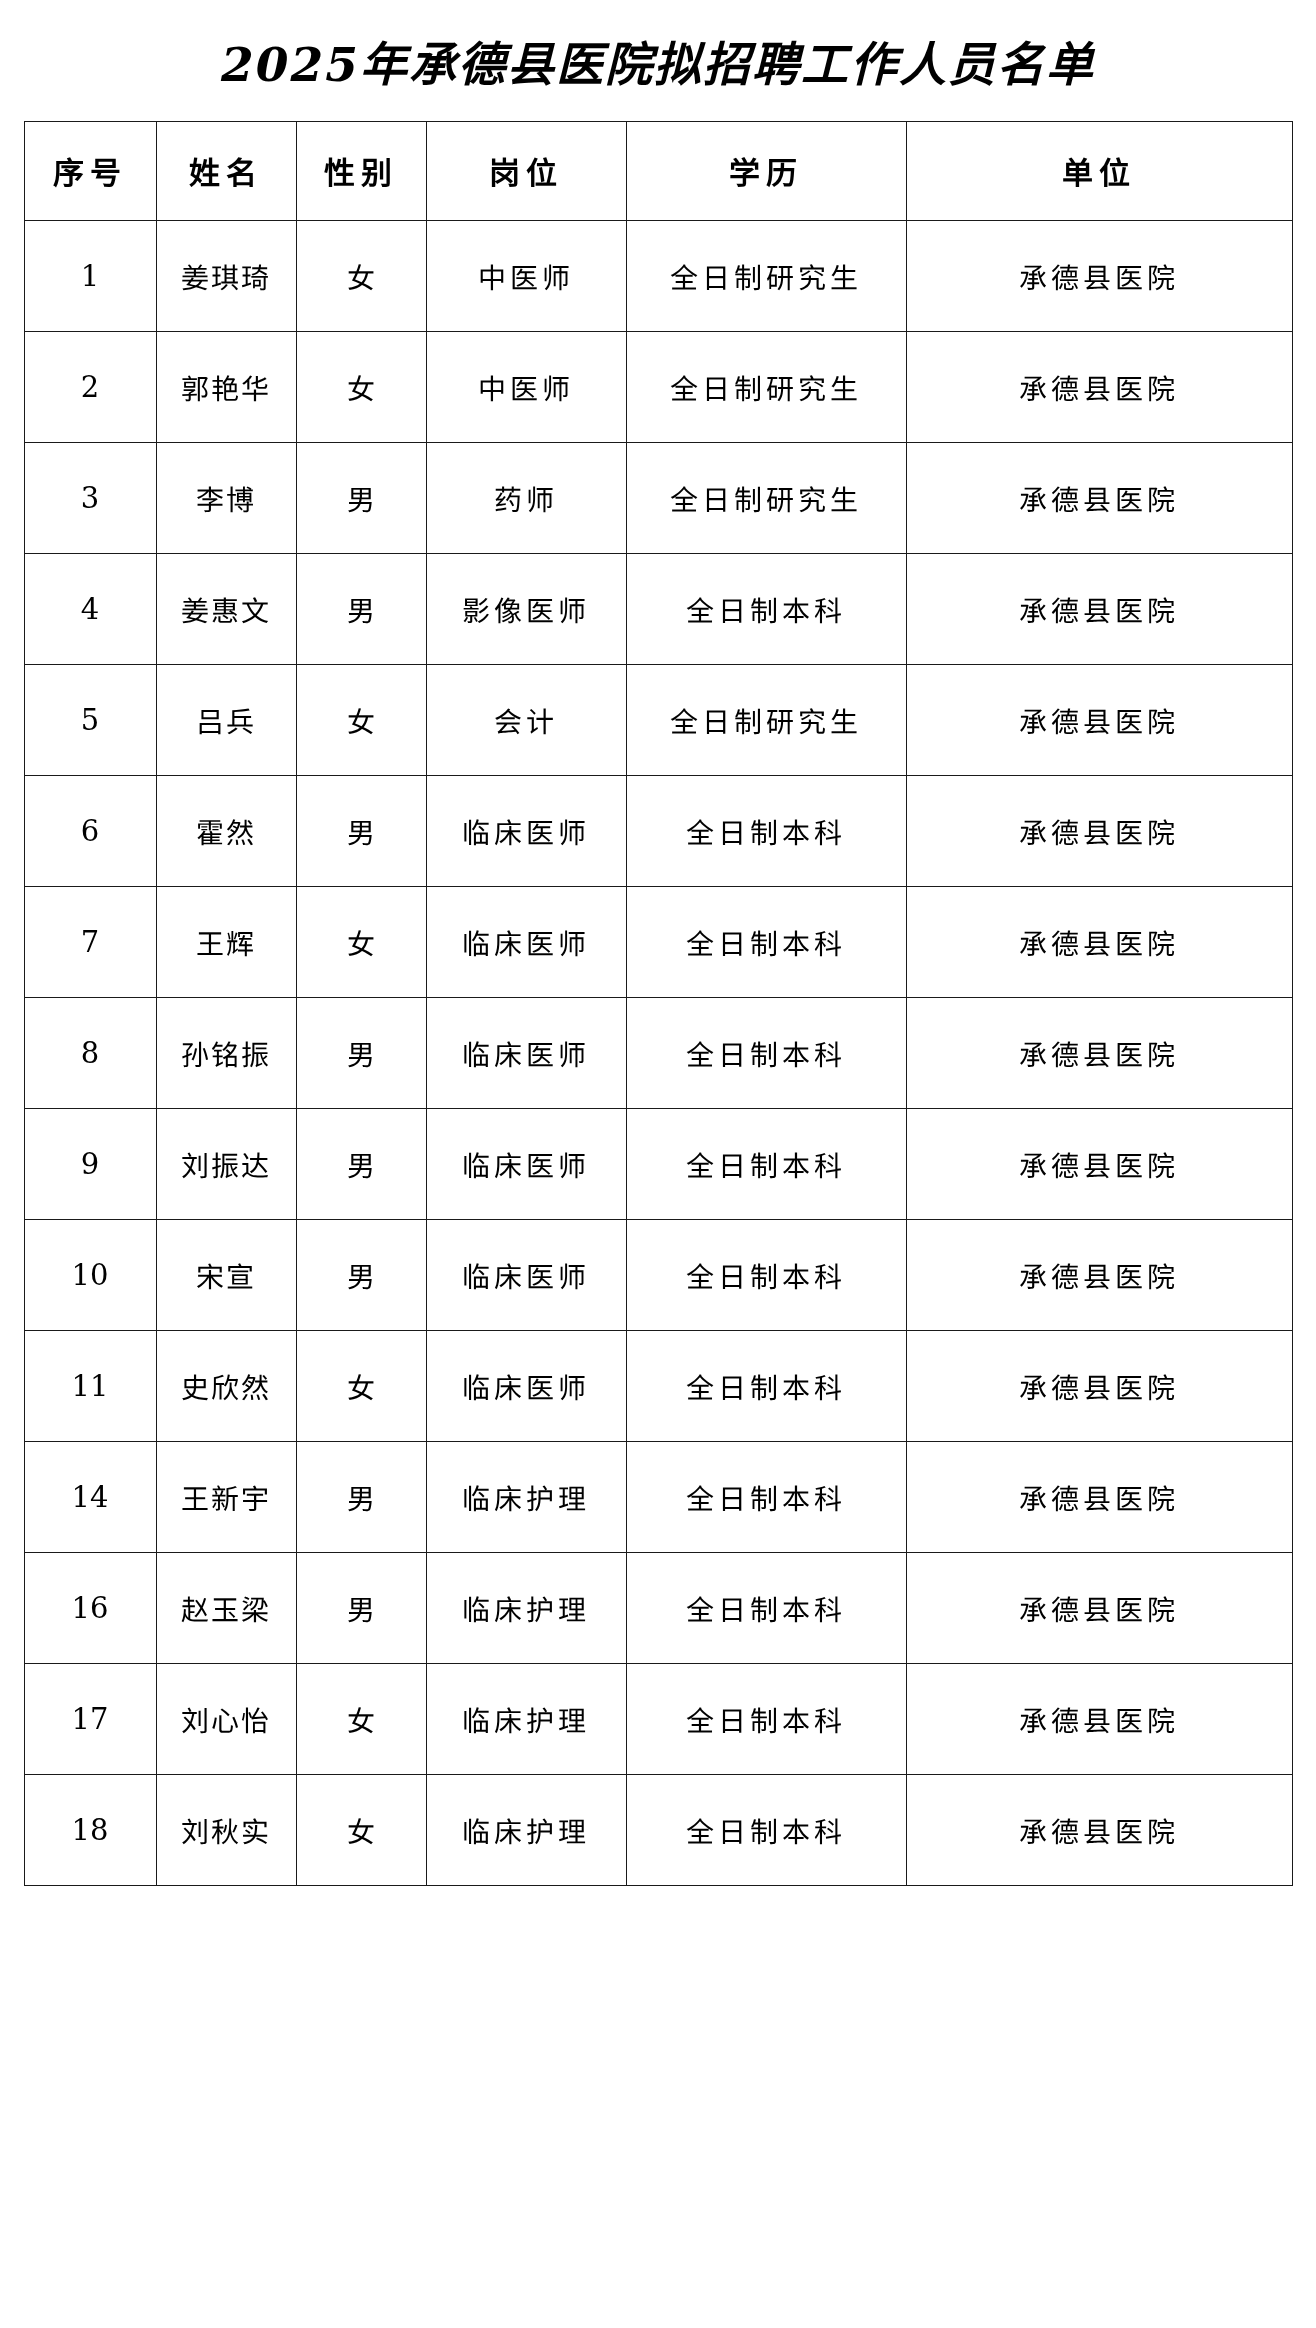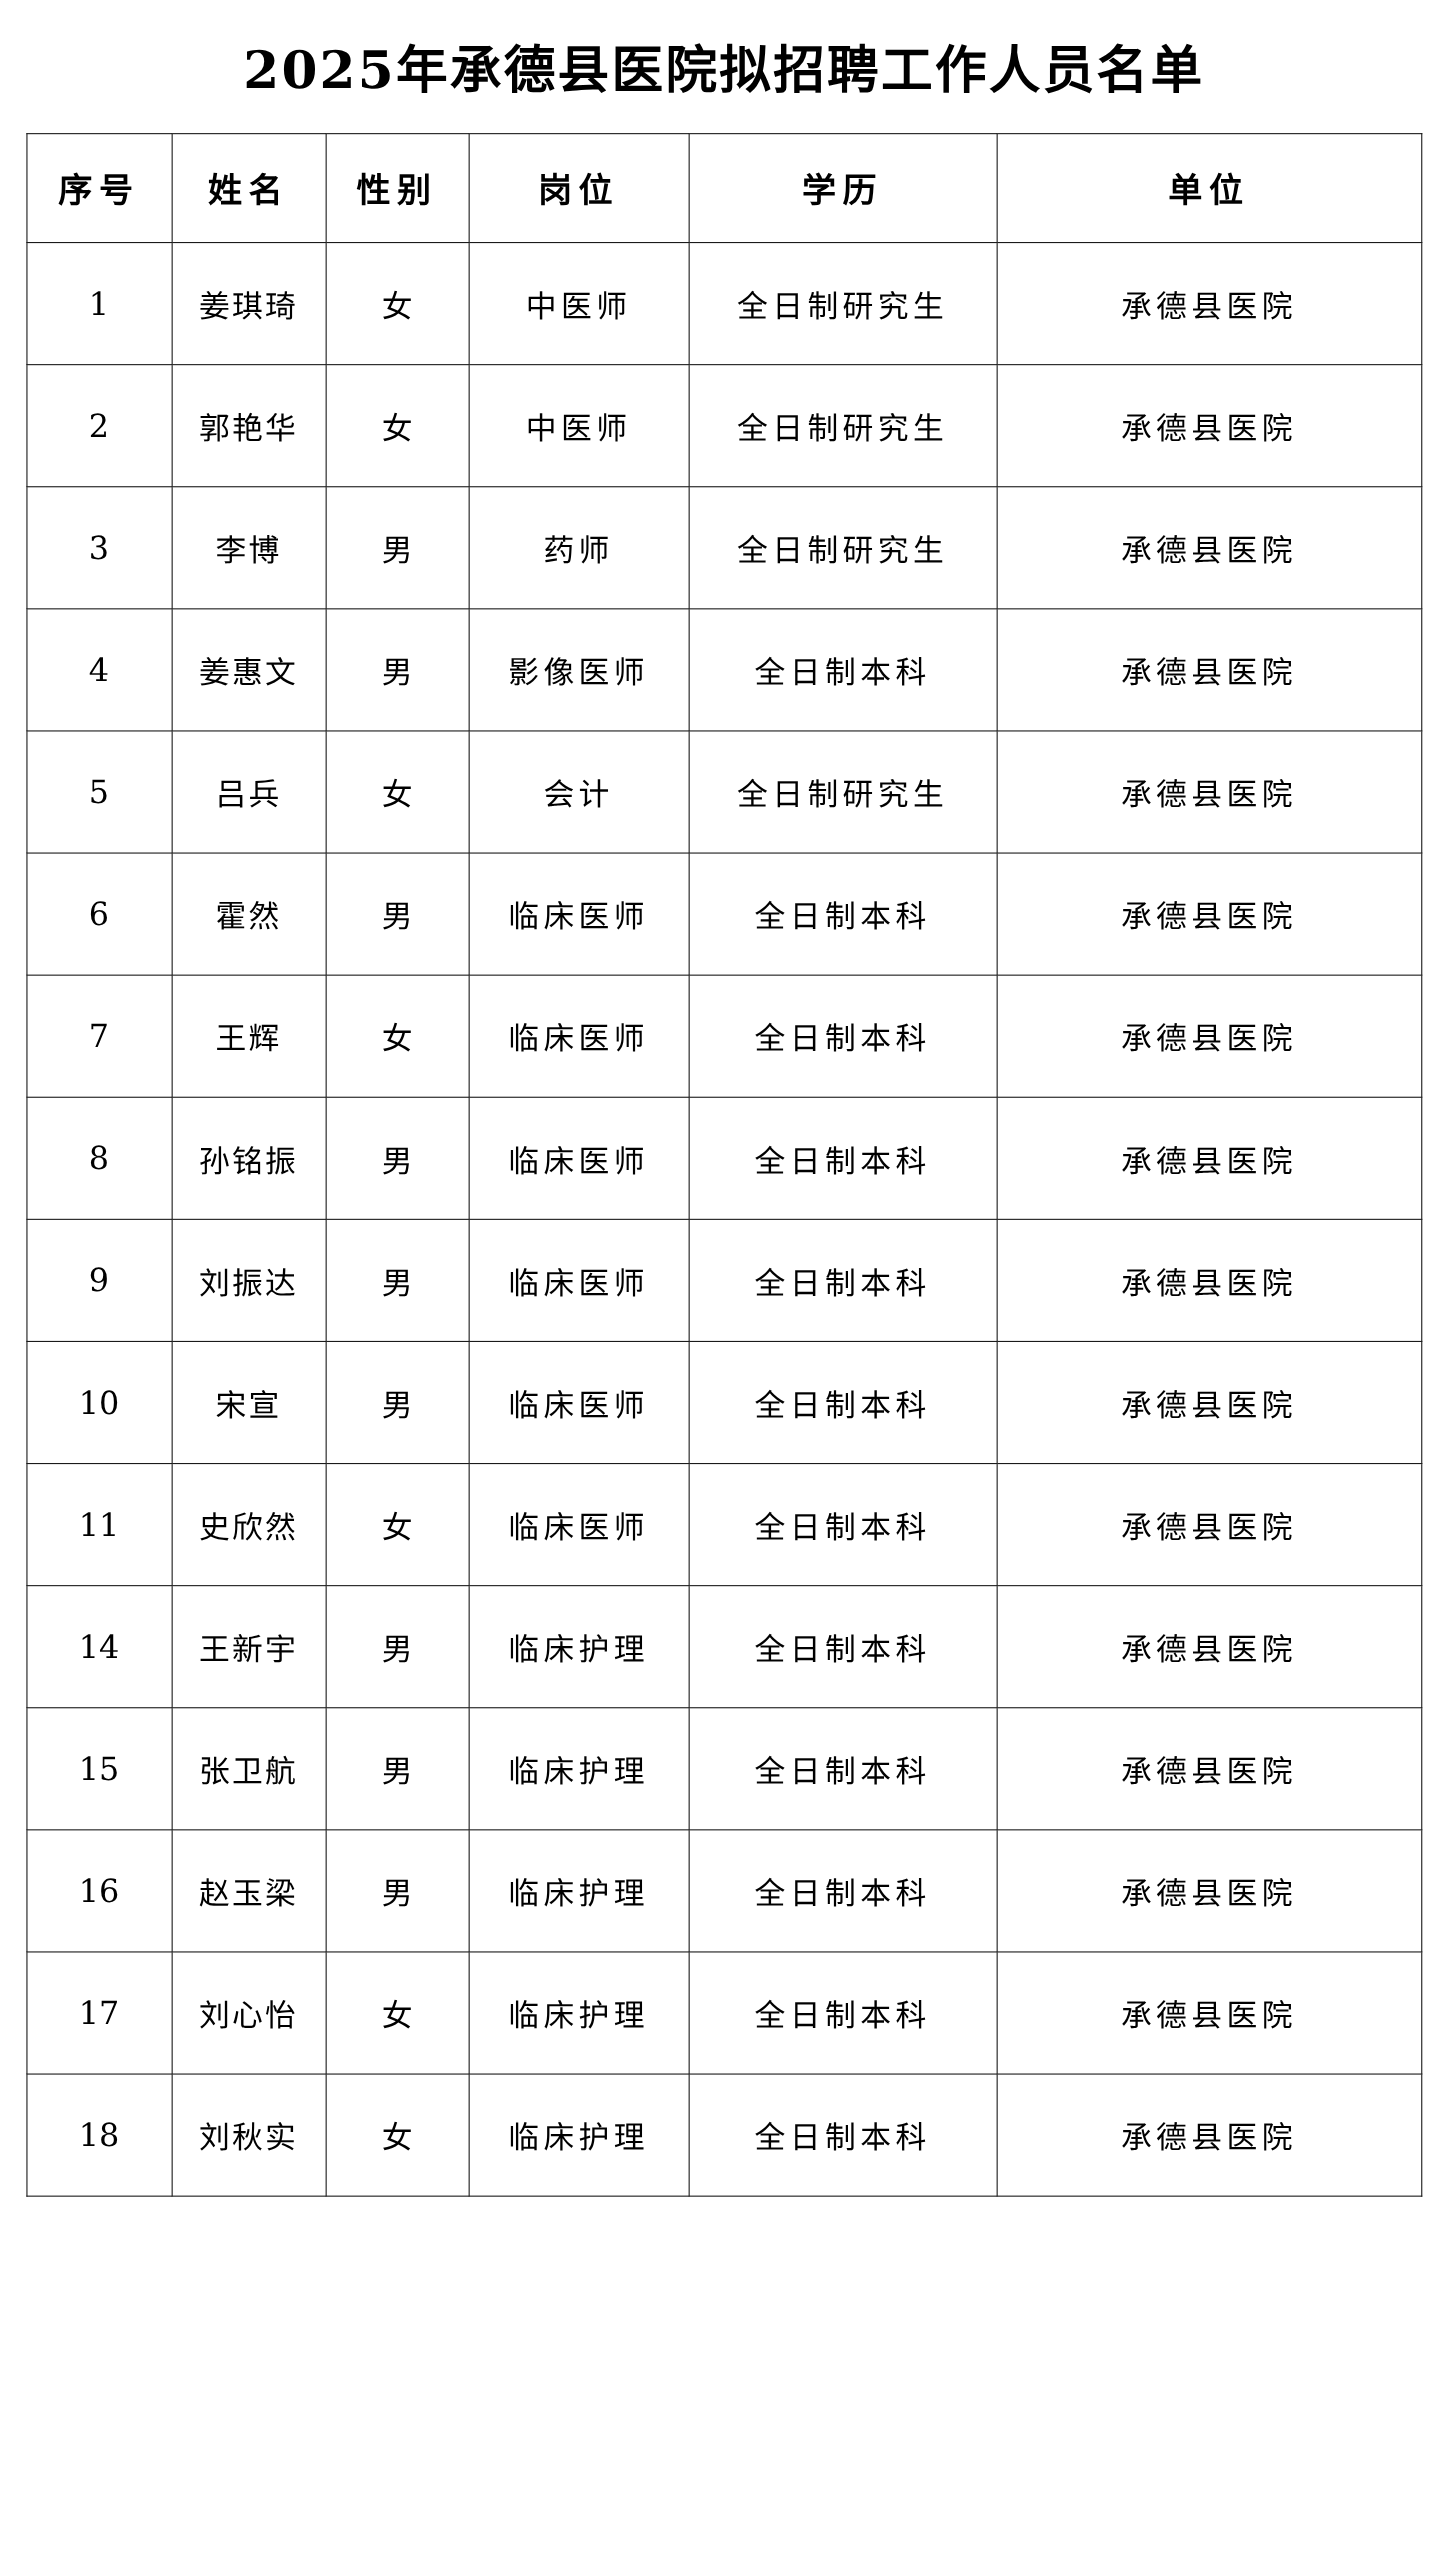--- a/index.html
+++ b/index.html
@@ -22,20 +22,21 @@
   }
   .doc-title {
     text-align: center;
     font-family: "DejaVu Serif", "Liberation Serif", serif;
     font-weight: bold;
     font-size: 47px;
     letter-spacing: 2px;
     line-height: 1.25;
     margin: 18px 0 26px 0;
     color: #000000;
+    font-style: italic;
   }
   table.roster {
     border-collapse: collapse;
     width: 1268px;
     margin: 0 auto;
     table-layout: fixed;
   }
   table.roster th,
   table.roster td {
     border: 1px solid #1a1a1a;
@@ -192,28 +193,20 @@
       </tr>
       <tr>
         <td class="col-index">14</td>
         <td class="col-name">王新宇</td>
         <td class="col-gender">男</td>
         <td class="col-post">临床护理</td>
         <td class="col-edu">全日制本科</td>
         <td class="col-unit">承德县医院</td>
       </tr>
       <tr>
-        <td class="col-index">15</td>
-        <td class="col-name">张卫航</td>
-        <td class="col-gender">男</td>
-        <td class="col-post">临床护理</td>
-        <td class="col-edu">全日制本科</td>
-        <td class="col-unit">承德县医院</td>
-      </tr>
-      <tr>
         <td class="col-index">16</td>
         <td class="col-name">赵玉梁</td>
         <td class="col-gender">男</td>
         <td class="col-post">临床护理</td>
         <td class="col-edu">全日制本科</td>
         <td class="col-unit">承德县医院</td>
       </tr>
       <tr>
         <td class="col-index">17</td>
         <td class="col-name">刘心怡</td>

